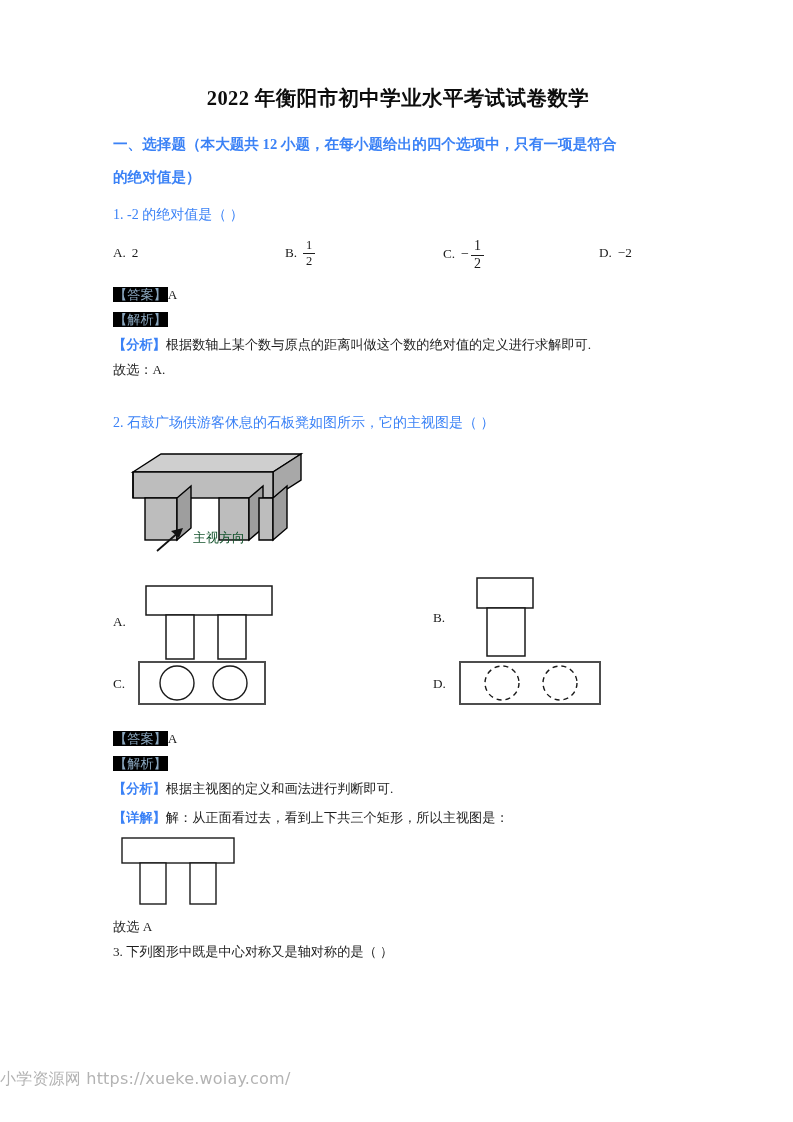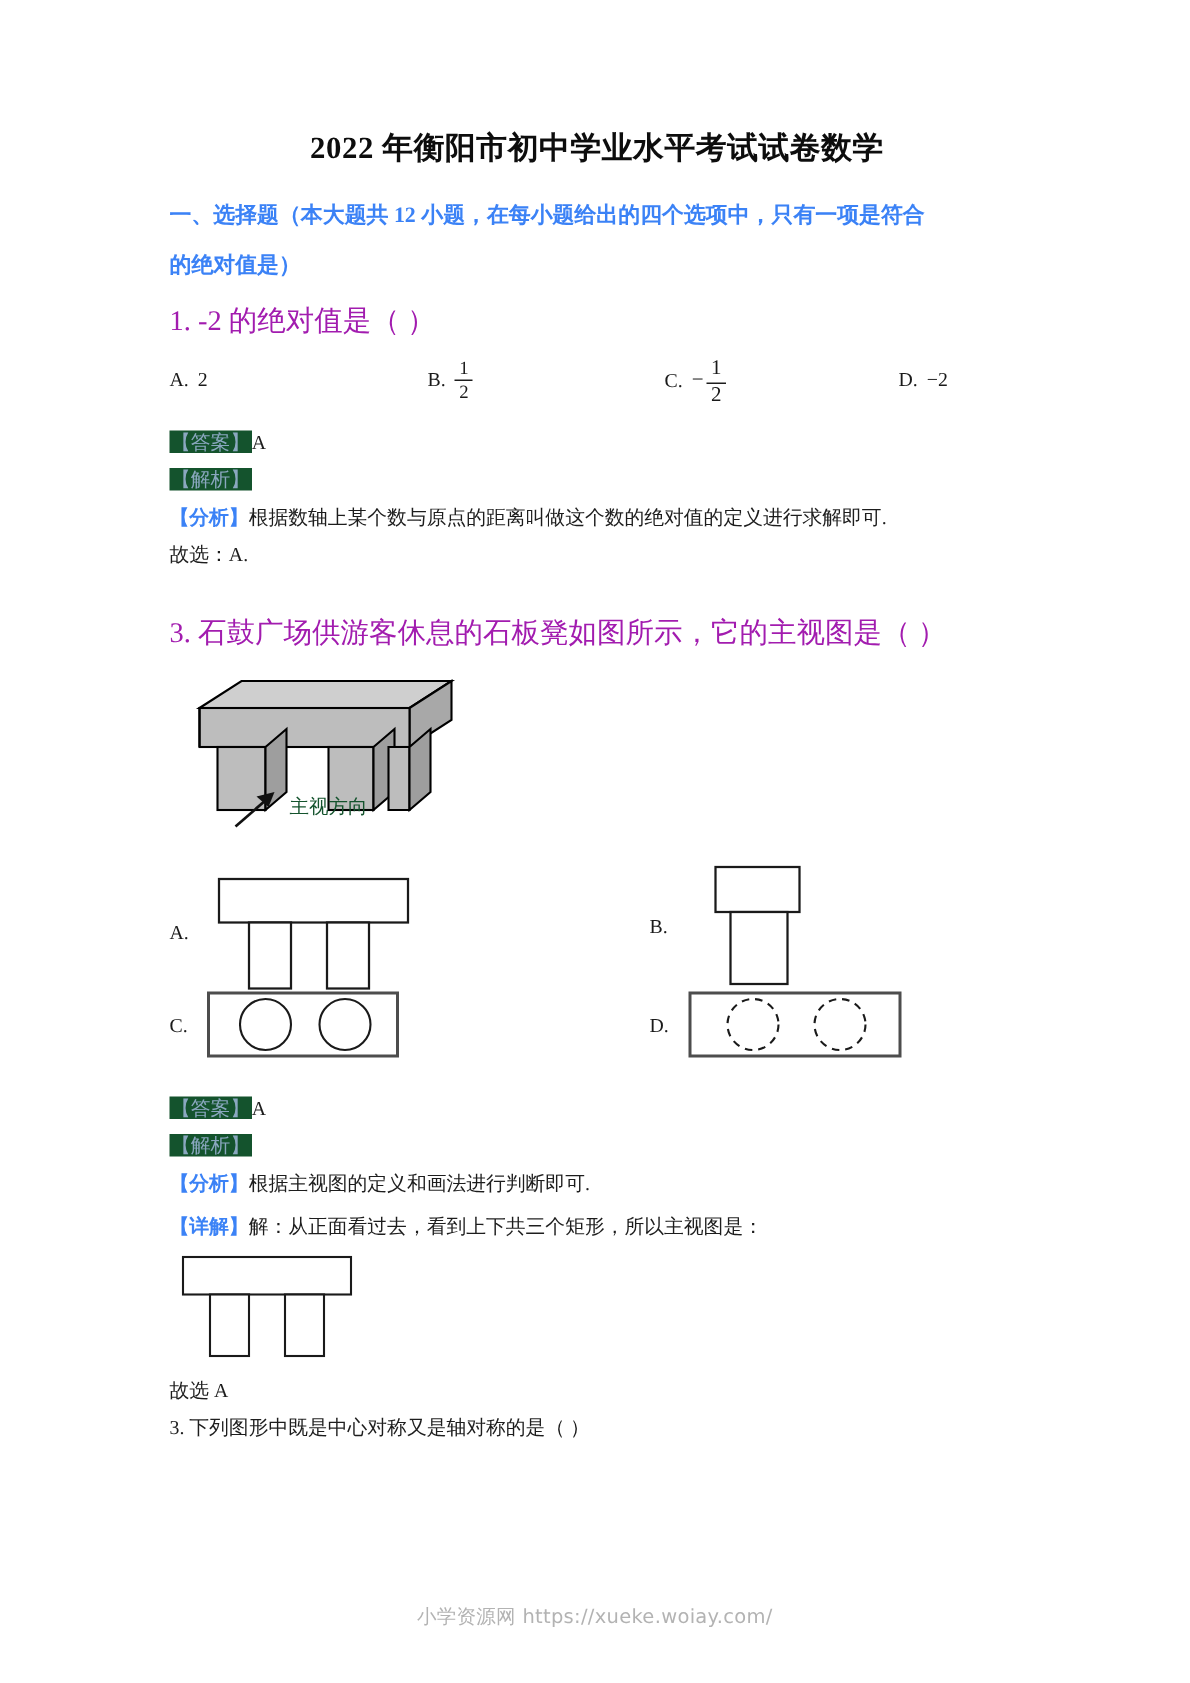--- a/index.html
+++ b/index.html
@@ -46,37 +46,37 @@
     font-family: Liberation Serif, serif;
     font-weight: bold;
     font-size: 14.6px;
     line-height: 29px;
     color: #3b82f6;
     margin: 0 0 4px 0;
   }
 
   
   .q-line {
-    font-size: 19px;
+    font-size: 14px;
     line-height: 26px;
-    color: #a21caf;
+    color: #3b82f6;
     margin: 0;
     white-space: nowrap;
   }
   .body-line {
     font-size: 13.2px;
     line-height: 28px;
     color: #1d1d1d;
     margin: 0;
   }
   .tight { line-height: 25px; }
 
   .tag {
     color: #8aa7bf;
-    background: #14532d;
+    background: #000000;
     padding: 0 1px;
   }
   .tag-dark {
     color: #3b82f6;
     font-weight: bold;
   }
 
   
   .opt-row {
     position: relative;
@@ -125,23 +125,23 @@
     font-size: 13.2px;
     margin-right: 10px;
   }
 
   
   .watermark {
     position: absolute;
     left: 0;
     top: 1069px;
     width: 793px;
-    text-align: center;
+    text-align: left;
     font-family: "DejaVu Sans", "Liberation Sans", sans-serif;
-    font-size: 13px;
+    font-size: 16px;
     color: #b3b3b3;
     letter-spacing: 0.2px;
   }
 </style>
 </head>
 <body>
 
 <div class="page">
   <div class="content">
 
@@ -191,21 +191,21 @@
         <span class="tag">【解析】</span>
       </div>
       <div class="body-line tight">
         <span class="tag-dark">【分析】</span><span>根据数轴上某个数与原点的距离叫做这个数的绝对值的定义进行求解即可.</span>
       </div>
       <div class="body-line tight">故选：A.</div>
     </div>
 
     <div style="margin-top:28px;">
 
-      <div class="q-line">3. 石鼓广场供游客休息的石板凳如图所示，它的主视图是（     ）</div>
+      <div class="q-line">2. 石鼓广场供游客休息的石板凳如图所示，它的主视图是（     ）</div>
 
       <div class="fig-wrap" style="height:110px; margin-top:10px;">
         <svg class="svg-fig" width="230" height="110" viewBox="0 0 230 110" style="position:absolute;left:10px;top:0;">
 
           <polygon points="10,26 38,8 178,8 150,26" fill="#cfcfcf" stroke="#000" stroke-width="1.4"></polygon>
 
           <polygon points="150,26 178,8 178,34 150,52" fill="#a8a8a8" stroke="#000" stroke-width="1.4"></polygon>
 
           <rect x="10" y="26" width="140" height="26" fill="#bdbdbd" stroke="#000" stroke-width="1.4"></rect>
 

